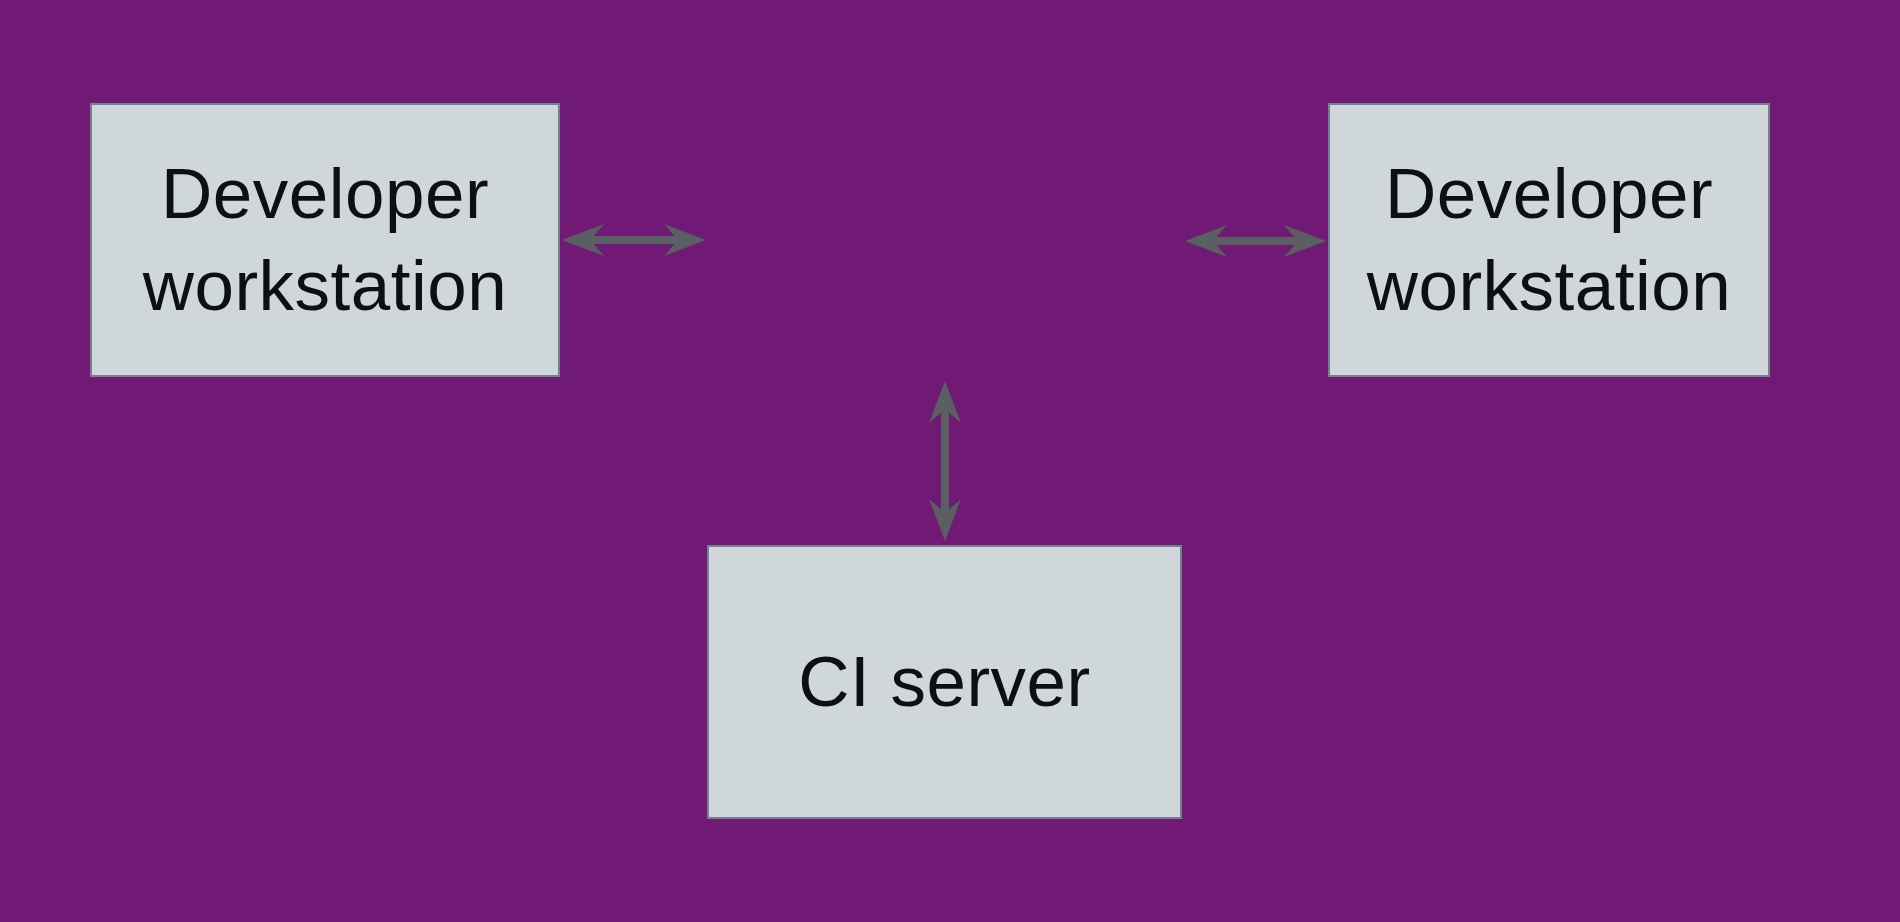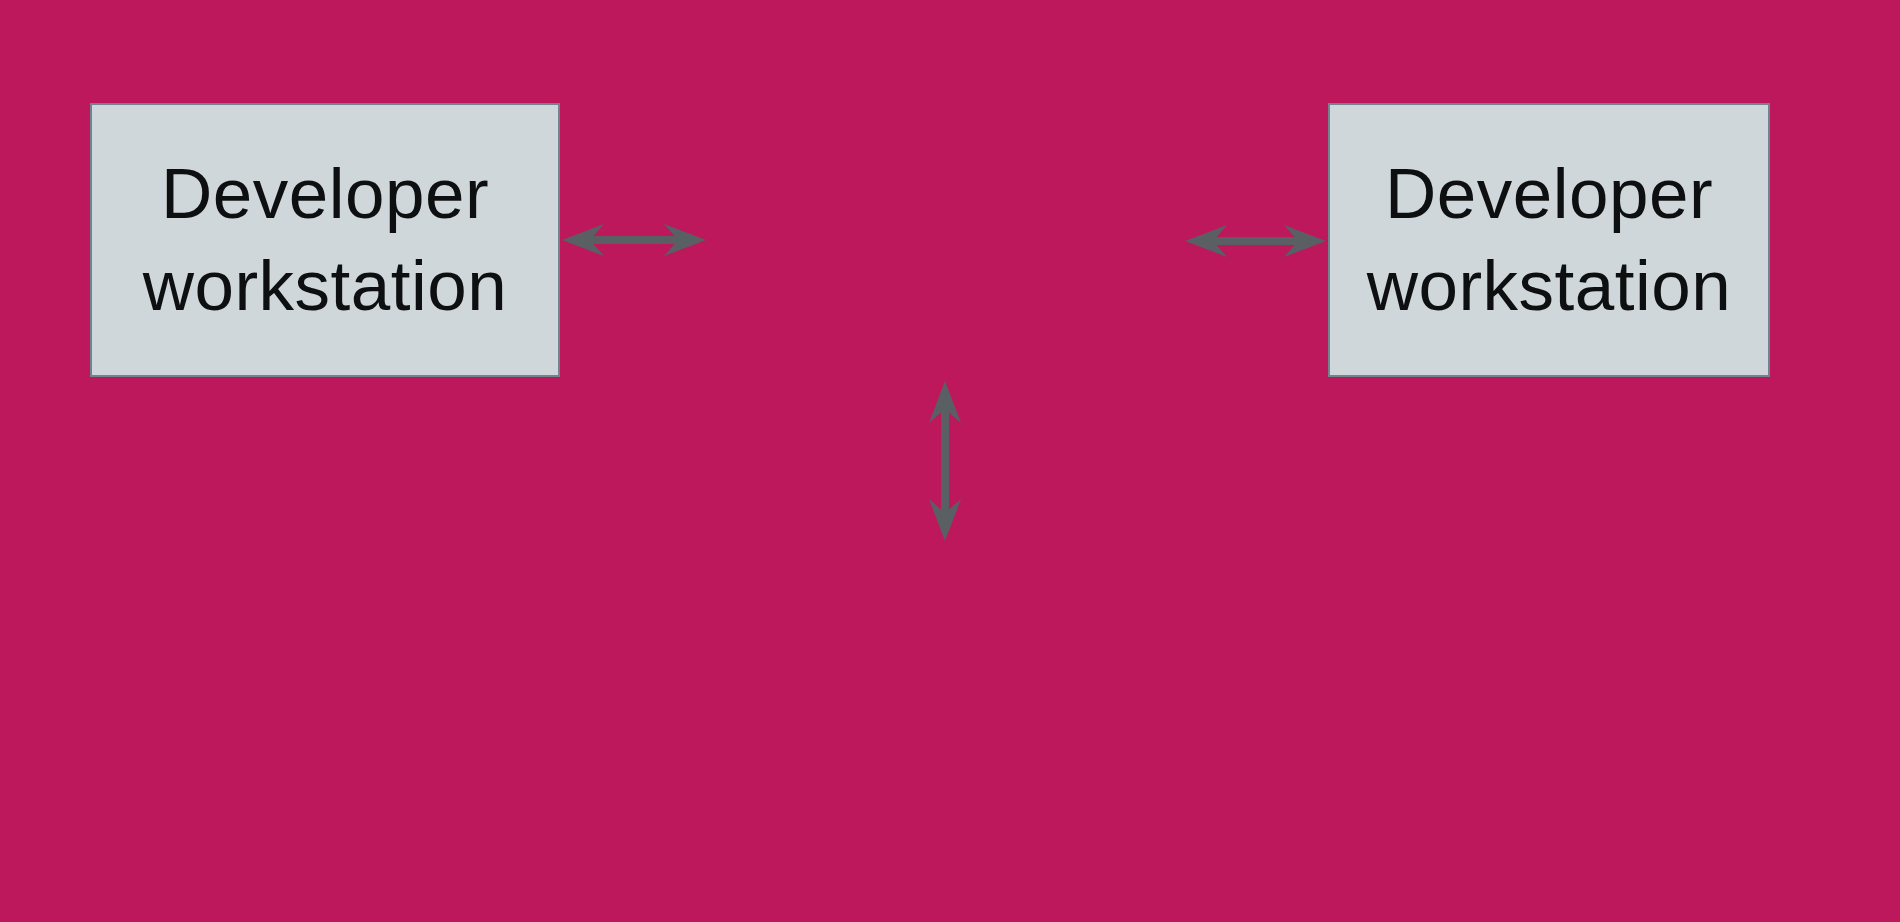--- a/index.html
+++ b/index.html
@@ -4,21 +4,21 @@
 <style>
   html, body {
     margin: 0;
     padding: 0;
     background: #ffffff;
   }
   .canvas {
     position: relative;
     width: 1900px;
     height: 922px;
-    background: #be185d;
+    background: #701a75;
     overflow: hidden;
     font-family: "Liberation Sans", "DejaVu Sans", sans-serif;
   }
   .arrow-layer {
     position: absolute;
     left: 0;
     top: 0;
     width: 1900px;
     height: 922px;
     pointer-events: none;
@@ -77,14 +77,17 @@
     <span class="line">Developer</span>
     <span class="line">workstation</span>
   </div>
 
 
   <div class="node node-dev-right">
     <span class="line">Developer</span>
     <span class="line">workstation</span>
   </div>
 
+  <div class="node node-ci">
+    <span class="line">CI server</span>
+  </div>
 
 </div>
 
 </body></html>

